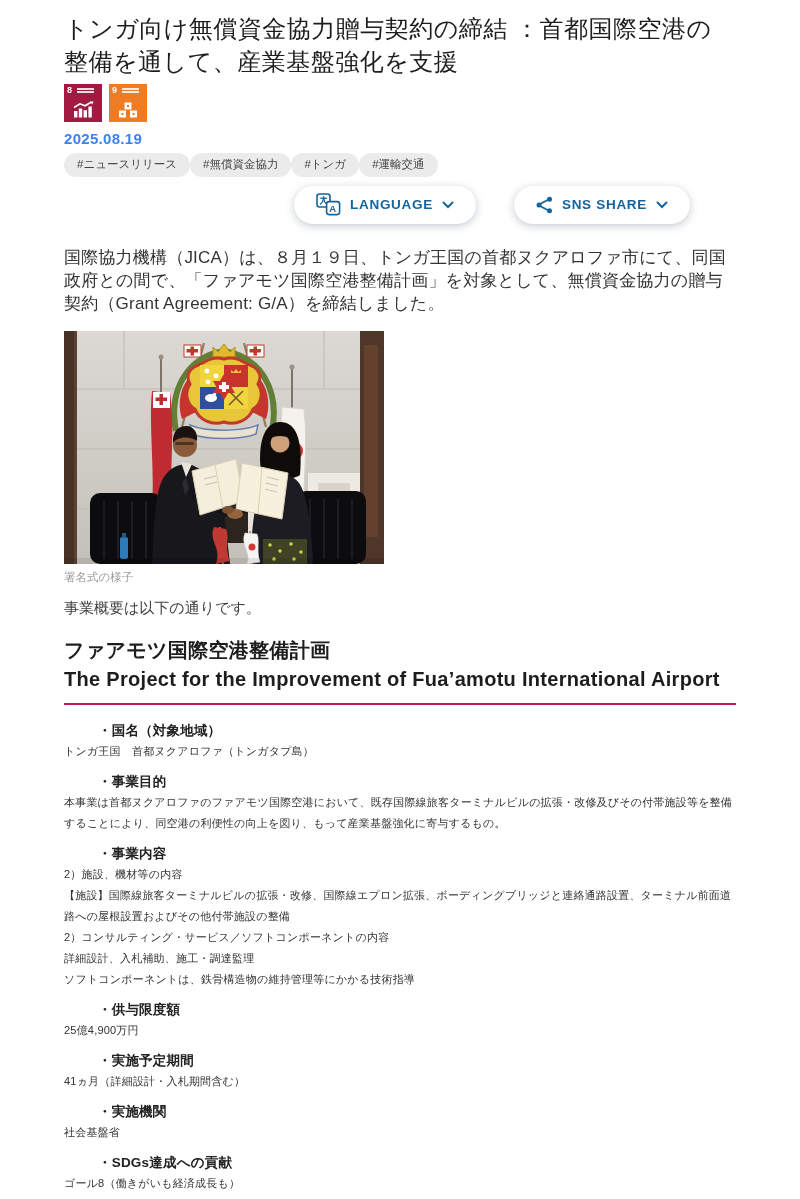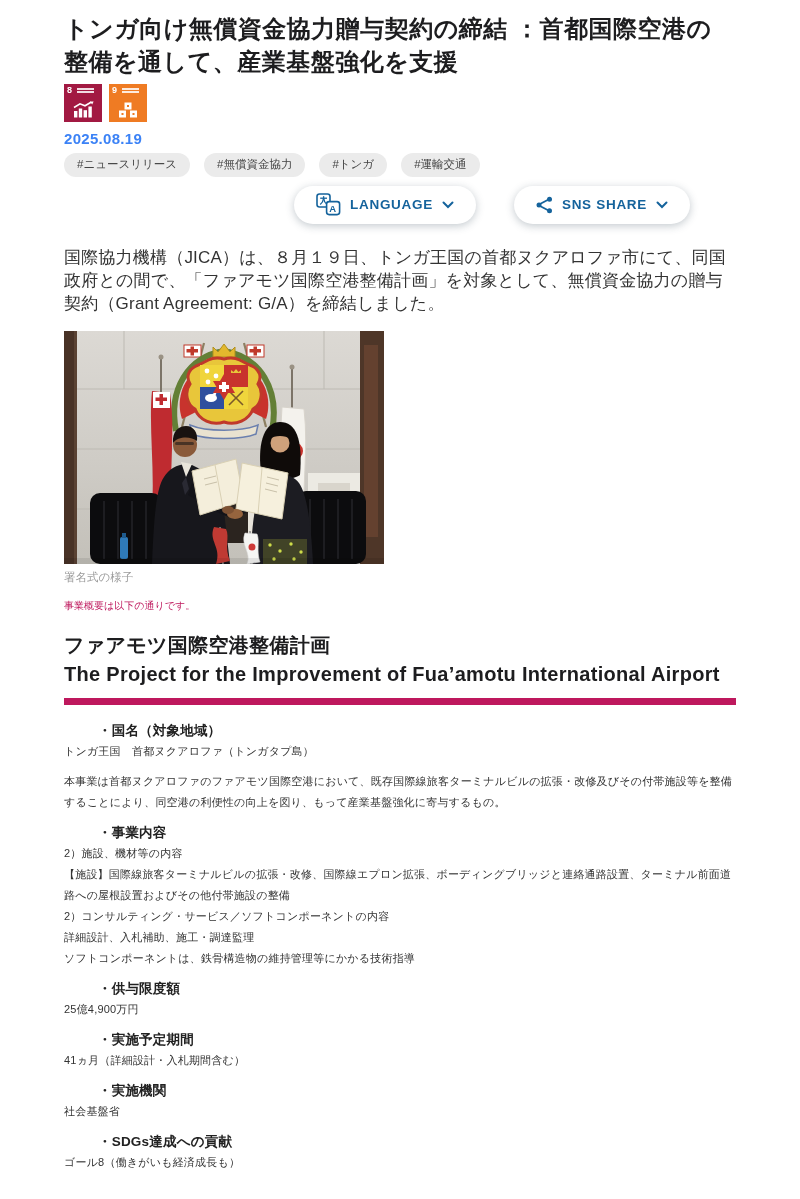--- a/index.html
+++ b/index.html
@@ -5,34 +5,34 @@
   * { box-sizing: border-box; margin: 0; padding: 0; }
   html,body { background:#fff; }
   body {
     width: 800px; height: 1199px; overflow: hidden;
     font-family: "Liberation Sans", "DejaVu Sans", sans-serif;
     color: #333;
   }
   .container { padding: 12px 64px 0 64px; }
 
   .page-title {
-    font-size: 24px; font-weight: 700; color: #1d1d1f;
+    font-size: 24px; font-weight: 400; color: #1d1d1f;
     line-height: 33px; letter-spacing: 0.5px; max-width: 700px;
   }
 
   .sdg-row { display: flex; gap: 7px; margin-top: 6px; }
   .sdg-tile { width: 38px; height: 38px; position: relative; color: #fff; overflow: hidden; }
   .sdg-num { position: absolute; top: 2px; left: 3px; font-size: 9px; font-weight: 700; line-height: 1; }
   .sdg-fakelabel { position: absolute; top: 4px; left: 13px; }
   .sdg-fakelabel i { display: block; width: 17px; height: 1.5px; background: rgba(255,255,255,.85); margin-bottom: 1.6px; }
   .sdg-art { position: absolute; left: 50%; bottom: 4px; transform: translateX(-50%); }
 
   .date { margin-top: 8px; font-size: 15px; font-weight: 600; color: #3b82f6; letter-spacing: .3px; }
 
-  .tags { display: flex; gap: 14px; margin-top: 6px; }
+  .tags { display: flex; gap: 0; margin-top: 6px; }
   .tag {
     background: #ebebeb; color: #444; font-size: 11.5px;
     padding: 5px 13px; border-radius: 999px; line-height: 1.2; cursor: pointer; white-space: nowrap;
   }
 
   .actions { display: flex; justify-content: flex-end; gap: 38px; margin-top: 9px; padding-right: 46px; }
   .pill-btn {
     display: inline-flex; align-items: center; gap: 9px;
     background: #fff; border: 0; border-radius: 999px;
     height: 38px; padding: 0 22px;
@@ -41,25 +41,25 @@
     cursor: pointer; font-family: inherit;
   }
   .pill-btn svg { flex: 0 0 auto; }
 
   .intro { margin-top: 22px; font-size: 17px; line-height: 23px; letter-spacing: .2px; color: #333; }
 
   .photo-figure { margin-top: 16px; width: 364px; }
   .photo-frame { display: block; width: 320px; height: 233px; }
   .photo-caption { margin-top: 6px; font-size: 11.5px; color: #9a9a9a; }
 
-  .lead { margin-top: 14px; font-size: 10px; color: #be185d; }
+  .lead { margin-top: 14px; font-size: 15px; color: #404040; }
 
   .project-heading {
     margin-top: 18px; padding-bottom: 9px;
-    border-bottom: 7px solid #be185d;
+    border-bottom: 2px solid #be185d;
     font-size: 20px; font-weight: 700; color: #1d1d1f; line-height: 29px; letter-spacing: .3px;
   }
   .project-heading span { display: block; }
 
   .sections { margin-top: 15px; }
   .detail { margin-top: 9px; }
   .detail-label { font-size: 13.5px; font-weight: 700; color: #222; line-height: 21px; letter-spacing: .2px; margin-left: 34px; }
   .detail-line { font-size: 11px; line-height: 21px; color: #333; letter-spacing: .2px; }
 </style>
 </head>
@@ -313,20 +313,21 @@
     <span>ファアモツ国際空港整備計画</span>
     <span>The Project for the Improvement of Fua’amotu International Airport</span>
   </h2>
 
   <div class="sections">
       <div class="detail">
         <h3 class="detail-label">・国名（対象地域）</h3>
         <p class="detail-line">トンガ王国　首都ヌクアロファ（トンガタプ島）</p>
       </div>
       <div class="detail">
+        <h3 class="detail-label">・事業目的</h3>
         <p class="detail-line">本事業は首都ヌクアロファのファアモツ国際空港において、既存国際線旅客ターミナルビルの拡張・改修及びその付帯施設等を整備することにより、同空港の利便性の向上を図り、もって産業基盤強化に寄与するもの。</p>
       </div>
       <div class="detail">
         <h3 class="detail-label">・事業内容</h3>
         <p class="detail-line">2）施設、機材等の内容</p>
         <p class="detail-line">【施設】国際線旅客ターミナルビルの拡張・改修、国際線エプロン拡張、ボーディングブリッジと連絡通路設置、ターミナル前面道路への屋根設置およびその他付帯施設の整備</p>
         <p class="detail-line">2）コンサルティング・サービス／ソフトコンポーネントの内容</p>
         <p class="detail-line">詳細設計、入札補助、施工・調達監理</p>
         <p class="detail-line">ソフトコンポーネントは、鉄骨構造物の維持管理等にかかる技術指導</p>
       </div>

